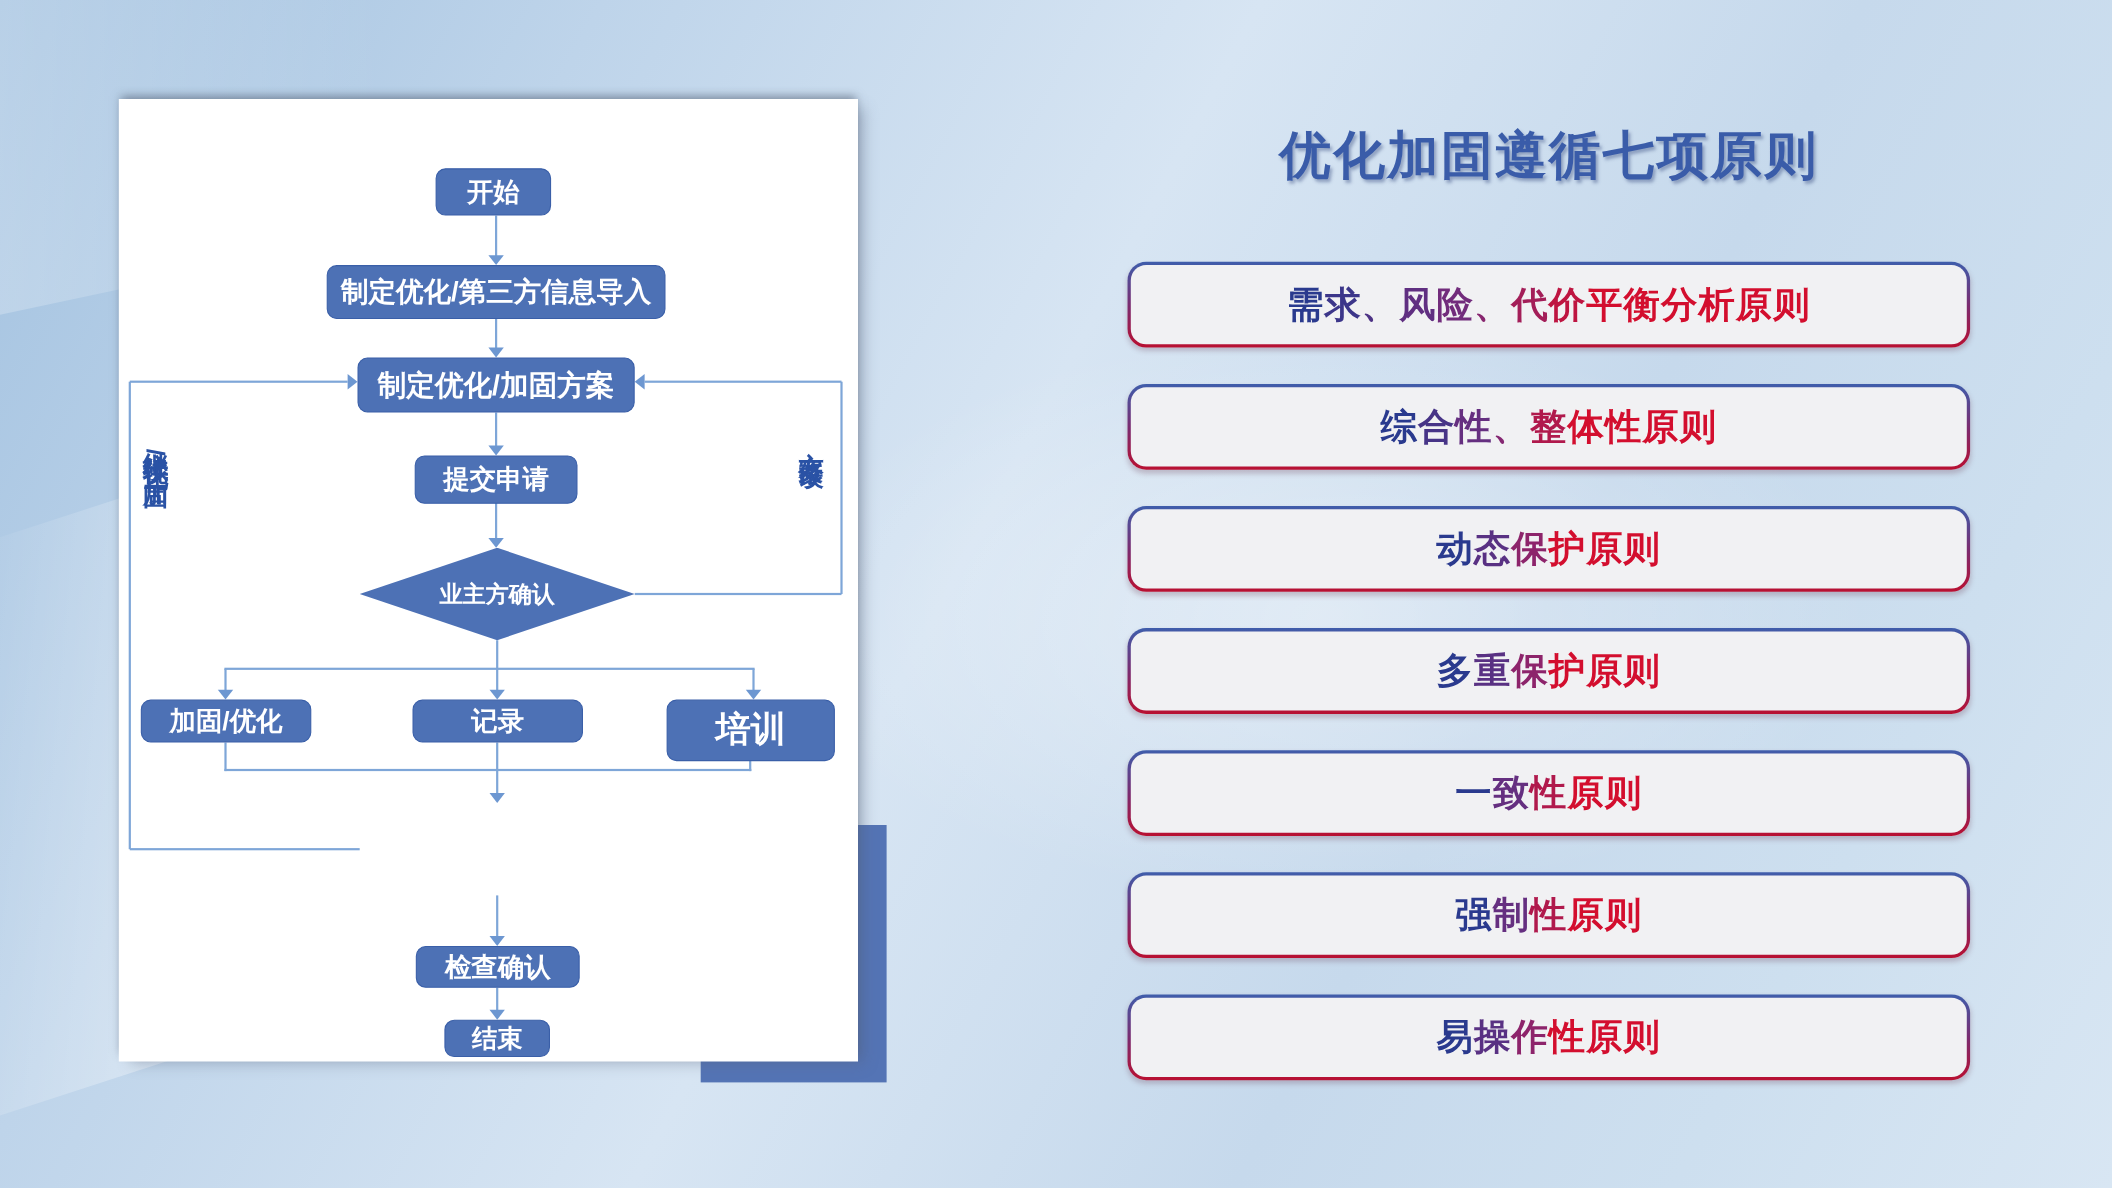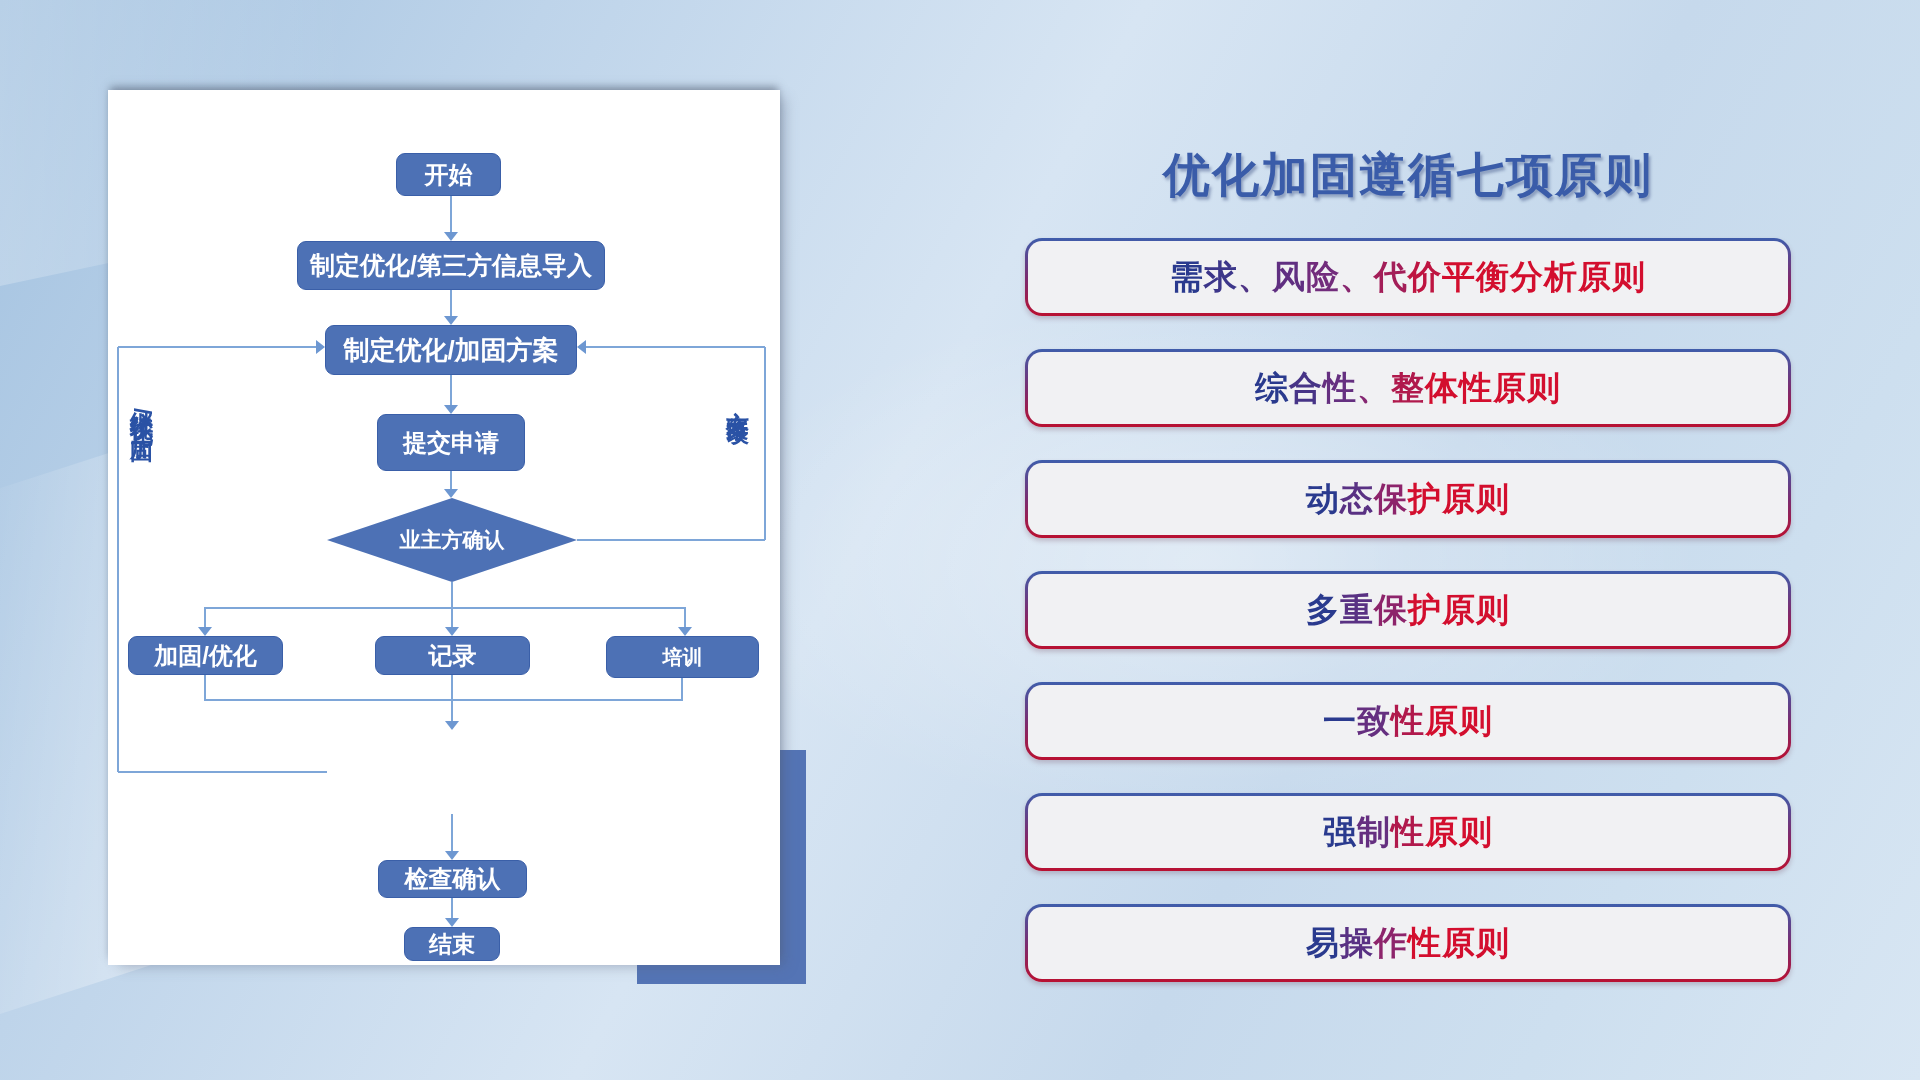--- a/index.html
+++ b/index.html
@@ -50,21 +50,20 @@
   .vlabel{
     position:absolute;z-index:3;writing-mode:vertical-rl;color:#2a52a5;font-weight:bold;
     font-size:23px;letter-spacing:4px;line-height:1;white-space:nowrap;
   }
 
   
   .r-title{
     position:absolute;left:1025px;top:110px;width:766px;z-index:2;
     text-align:center;font-size:47px;font-weight:bold;color:#3a5ca9;letter-spacing:2px;
     text-shadow:2px 3px 3px rgba(44,66,120,.40);
-    margin-top:34px;
   }
   .pbox{
     position:absolute;left:1025px;width:766px;height:78px;z-index:2;
     background:linear-gradient(180deg,#3f5dab 0%,#7c2a6e 52%,#b91031 100%);
     border-radius:17px;padding:3px;box-sizing:border-box;
     box-shadow:0 3px 5px rgba(110,70,90,.28);
   }
   .pbox-inner{
     width:100%;height:100%;background:#f1f1f3;border-radius:14px;
     display:flex;align-items:center;justify-content:center;
@@ -124,25 +123,25 @@
   <div class="vline" style="left:764px;top:347px;height:193px;"></div>
   <div class="hline" style="left:586px;top:346px;width:179px;"></div>
   <div class="arr-l" style="left:577px;top:340px;"></div>
 
   <div class="vlabel" style="left:130px;top:392px;">继续优化/加固</div>
   <div class="vlabel" style="left:726px;top:392px;">方案修改</div>
 
   <div class="node" style="left:396px;top:153px;width:105px;height:43px;font-size:24px;">开始</div>
   <div class="node" style="left:297px;top:241px;width:308px;height:49px;font-size:25px;">制定优化/第三方信息导入</div>
   <div class="node" style="left:325px;top:325px;width:252px;height:50px;font-size:26px;">制定优化/加固方案</div>
-  <div class="node" style="left:377px;top:414px;width:148px;height:57px;font-size:24px;">提交申请</div>
+  <div class="node" style="left:377px;top:414px;width:148px;height:44px;font-size:24px;">提交申请</div>
   <div class="diamond" style="left:327px;top:498px;width:250px;height:84px;font-size:21px;">业主方确认</div>
   <div class="node" style="left:128px;top:636px;width:155px;height:39px;font-size:24px;">加固/优化</div>
   <div class="node" style="left:375px;top:636px;width:155px;height:39px;font-size:24px;">记录</div>
-  <div class="node" style="left:606px;top:636px;width:153px;height:42px;font-size:20px;">培训</div>
+  <div class="node" style="left:606px;top:636px;width:153px;height:56px;font-size:32px;">培训</div>
   <div class="node" style="left:378px;top:860px;width:149px;height:38px;font-size:24px;">检查确认</div>
   <div class="node" style="left:404px;top:927px;width:96px;height:34px;font-size:23px;">结束</div>
 
   <div class="r-title">优化加固遵循七项原则</div>
 
   <div class="pbox" style="top:238px;">
     <div class="pbox-inner">
         <span style="color: rgb(42, 58, 142);">需</span>
         <span style="color: rgb(60, 54, 138);">求</span>
         <span style="color: rgb(78, 51, 133);">、</span>

